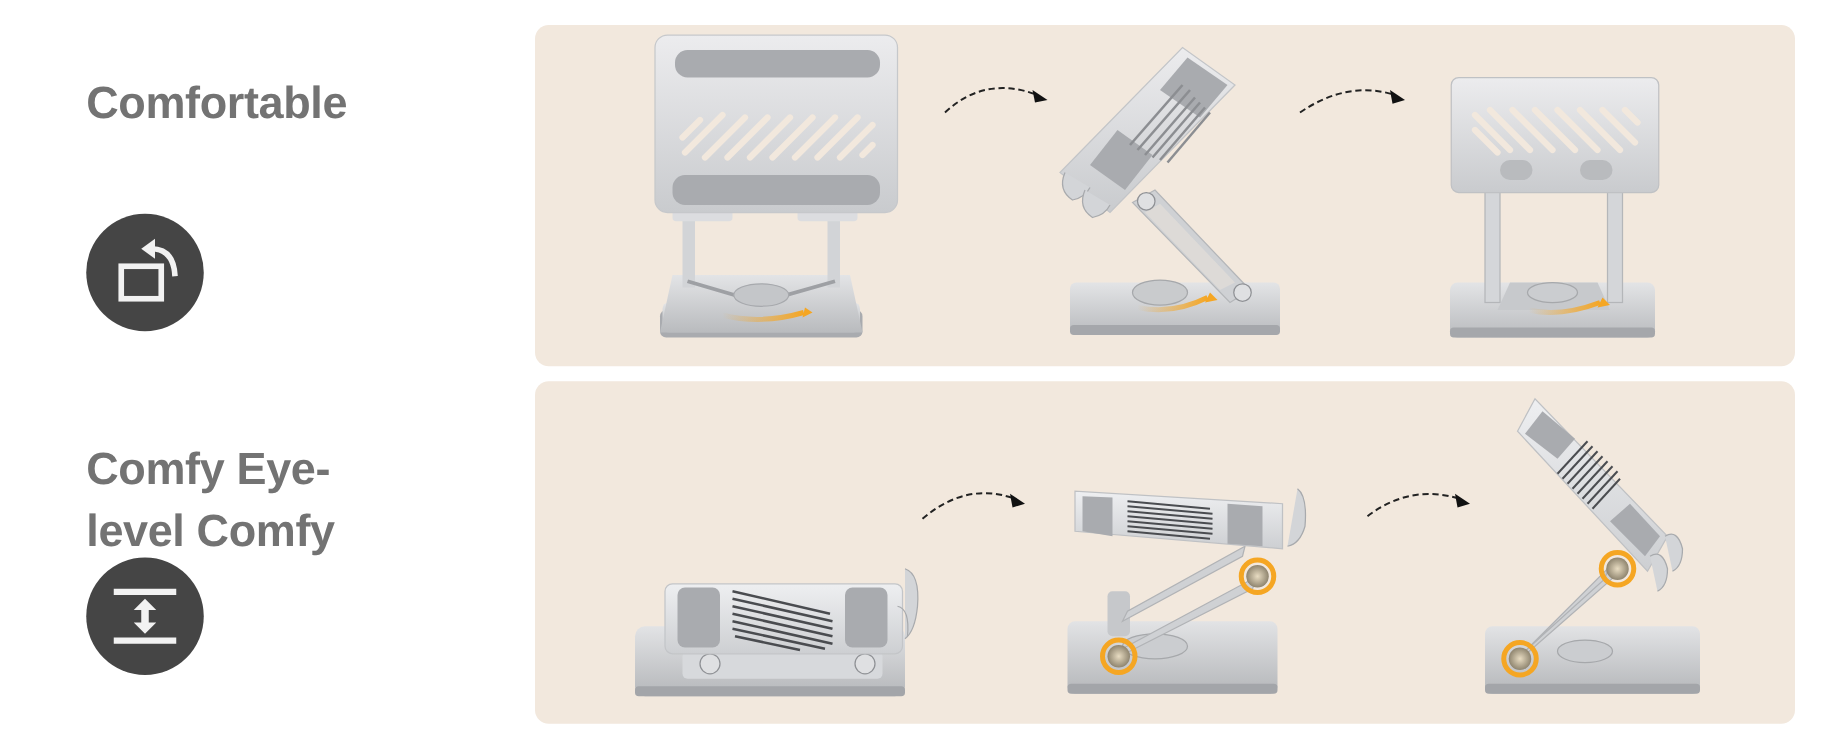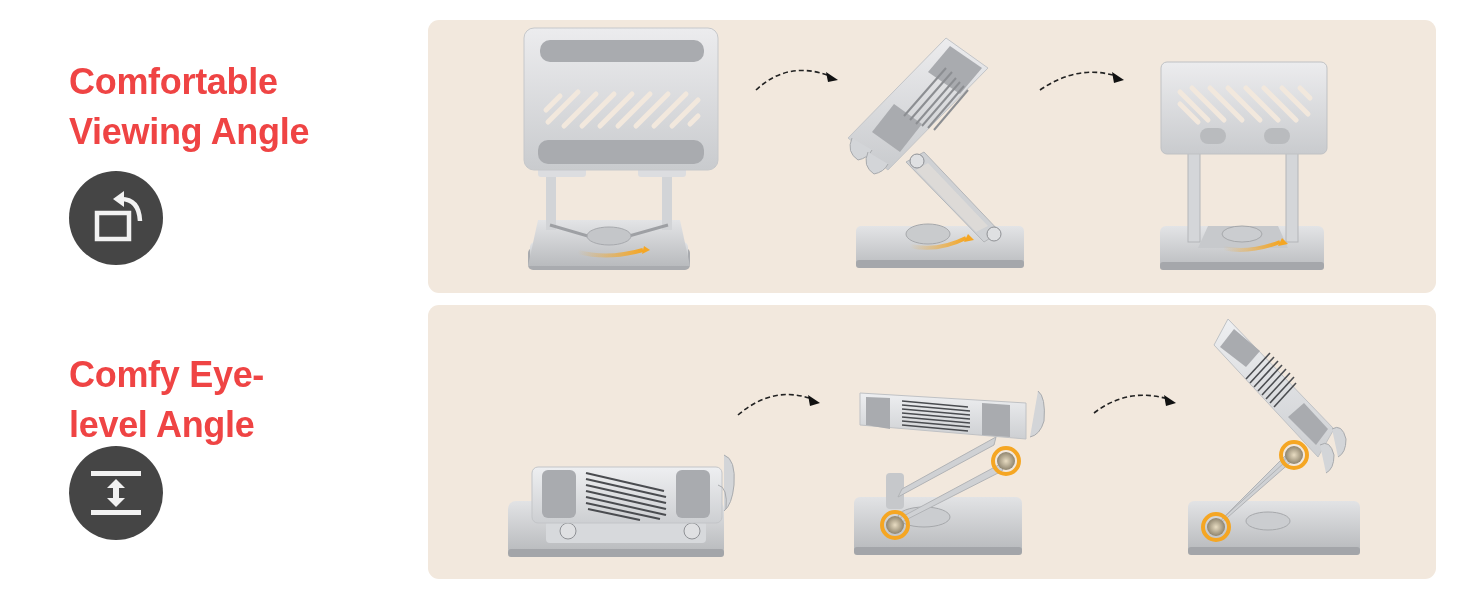--- a/index.html
+++ b/index.html
@@ -2,41 +2,40 @@
 <html><head>
 <meta charset="utf-8">
 <style>
   * { box-sizing: border-box; margin: 0; padding: 0; }
   html, body { width: 1464px; height: 600px; background: #ffffff; overflow: hidden; }
   body { position: relative; font-family: "Liberation Sans", "DejaVu Sans", sans-serif; color: #1f1f1f; }
 
   .feature-label {
     position: absolute; left: 69px;
     font-weight: 700; font-size: 36px; line-height: 50px; letter-spacing: -0.3px;
-    color: #ef4444;
+    color: #737373;
   }
   .feature-label span { display: block; }
 
   .icon-circle {
     position: absolute; width: 94px; height: 94px; border-radius: 50%;
     background: #454545; display: flex; align-items: center; justify-content: center;
   }
 
   .panel {
     position: absolute; left: 428px; width: 1008px; border-radius: 11px;
     background: #f2e8dd; overflow: hidden;
   }
   .panel svg { position: absolute; left: 0; top: 0; }
 </style>
 </head>
 <body>
 
 <div class="feature-label" style="top:57px;">
   <span>Comfortable</span>
-  <span>Viewing Angle</span>
 </div>
 
 <div class="icon-circle" style="left:69px; top:171px;">
   <svg width="94" height="94" viewBox="0 0 94 94">
     <rect x="28" y="42" width="32" height="26" fill="none" stroke="#f2f2f2" stroke-width="4.5"></rect>
     <path d="M52 28 Q 70 28 71 50" fill="none" stroke="#f2f2f2" stroke-width="4.5"></path>
     <polygon points="44,28 55,20 55,36" fill="#f2f2f2"></polygon>
   </svg>
 </div>
 
@@ -143,21 +142,21 @@
         <line x1="872" y1="68" x2="882" y2="78"></line>
       </g>
       <rect x="772" y="108" width="26" height="16" rx="8" fill="#b9bbbe"></rect>
       <rect x="836" y="108" width="26" height="16" rx="8" fill="#b9bbbe"></rect>
     </g>
   </svg>
 </div>
 
 <div class="feature-label" style="top:350px;">
   <span>Comfy Eye-</span>
-  <span>level Angle</span>
+  <span>level Comfy</span>
 </div>
 
 <div class="icon-circle" style="left:69px; top:446px;">
   <svg width="94" height="94" viewBox="0 0 94 94">
     <rect x="22" y="25" width="50" height="5" fill="#f2f2f2"></rect>
     <rect x="22" y="64" width="50" height="5" fill="#f2f2f2"></rect>
     <rect x="44" y="40" width="6" height="14" fill="#f2f2f2"></rect>
     <polygon points="47,33 38,42 56,42" fill="#f2f2f2"></polygon>
     <polygon points="47,61 38,52 56,52" fill="#f2f2f2"></polygon>
   </svg>

